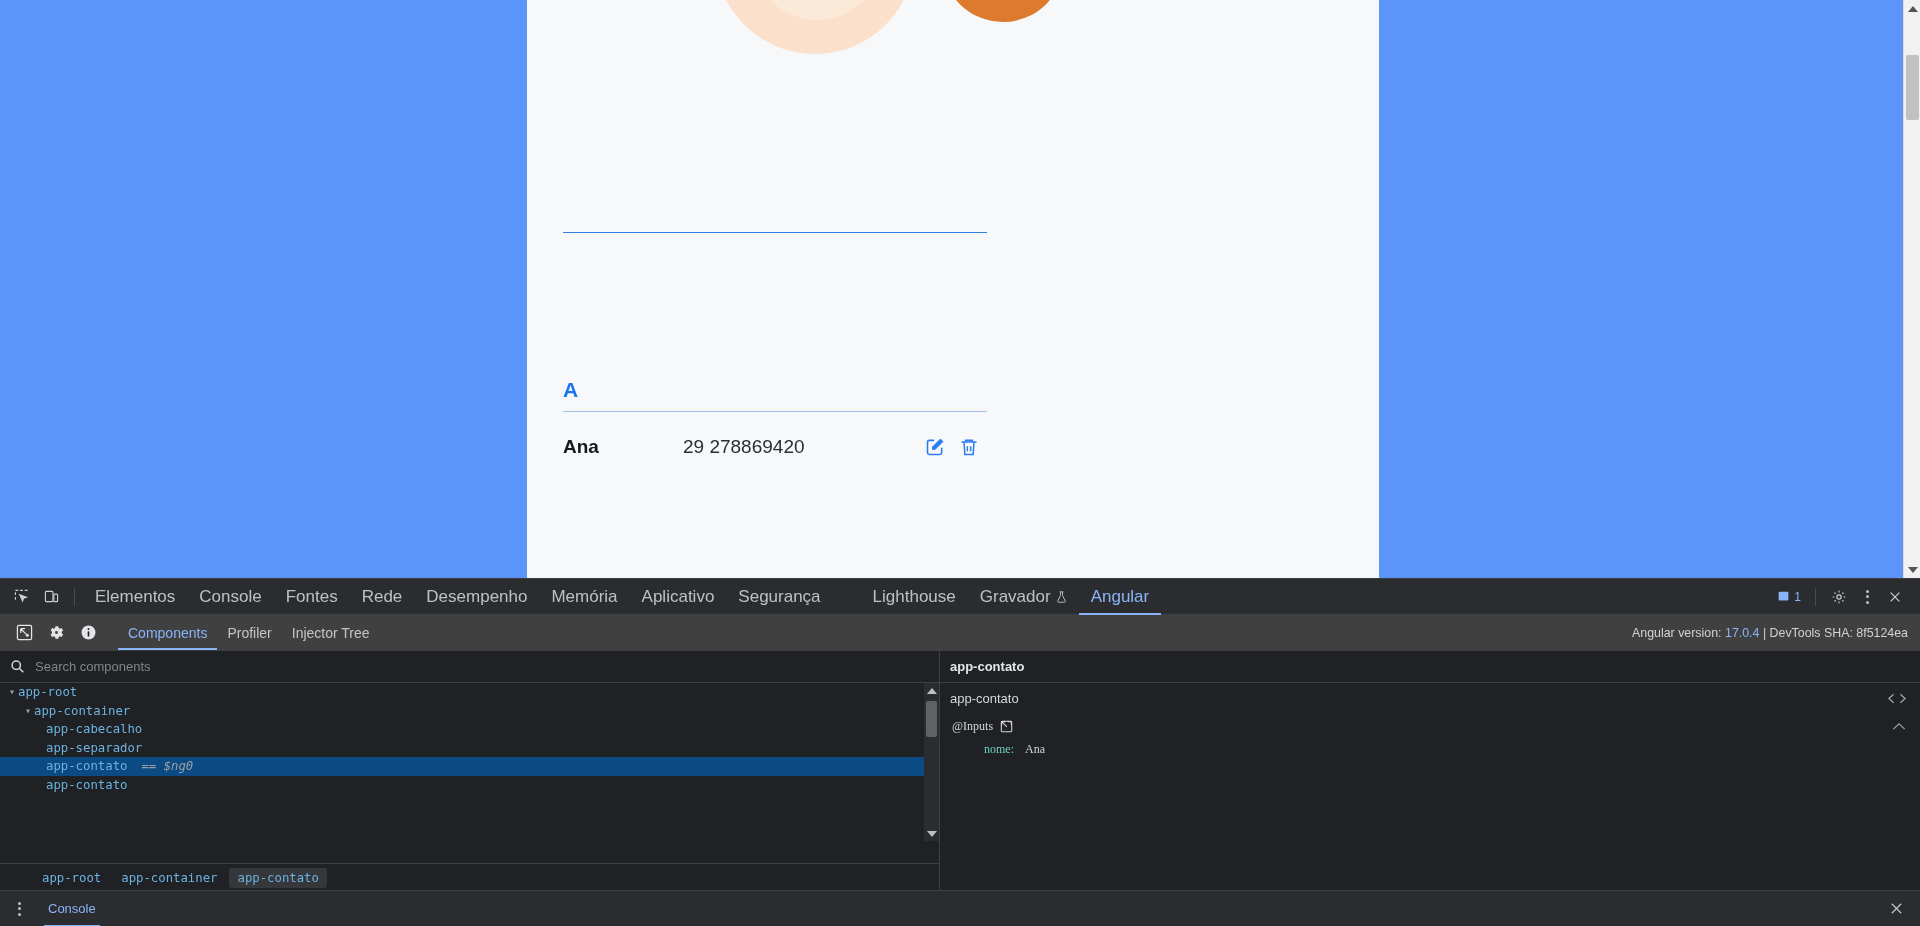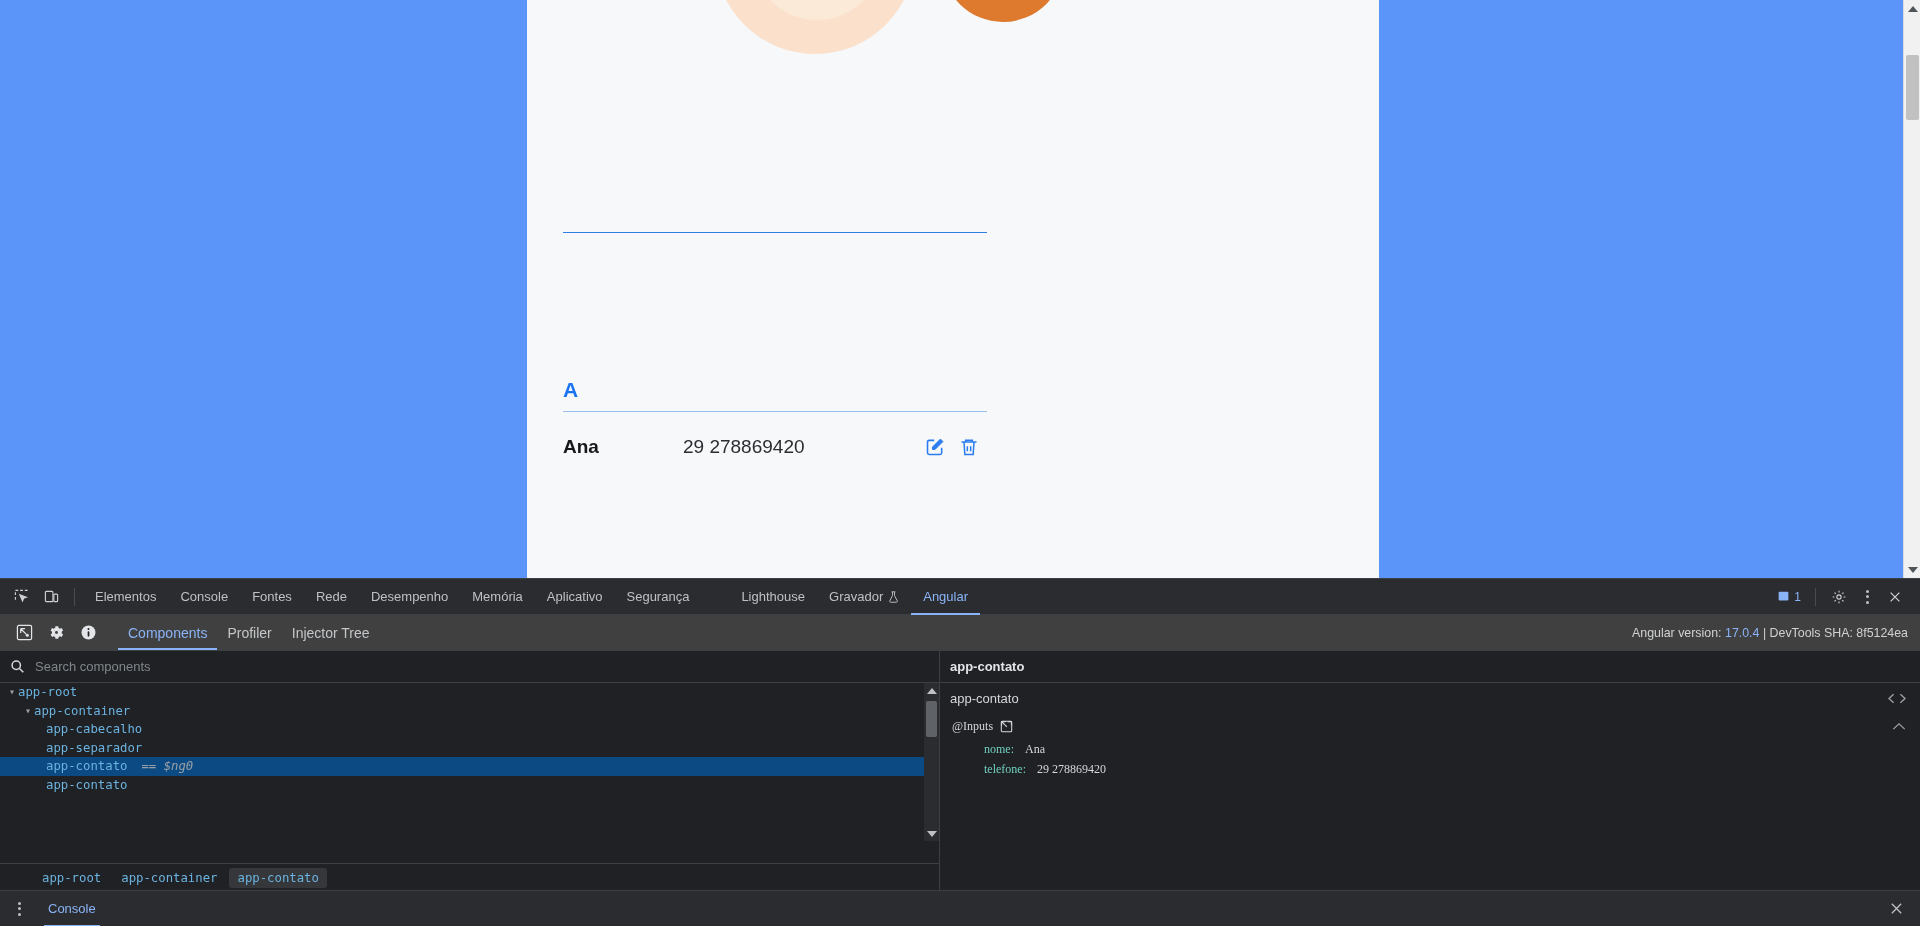--- a/index.html
+++ b/index.html
@@ -123,21 +123,21 @@
   }
   .dt-tabbar {
     height: 36px; display: flex; align-items: center;
     background: #2b2c2f; border-bottom: 1px solid #3c4043;
     padding-left: 6px;
   }
   .dt-tool { width: 30px; height: 28px; display: flex; align-items: center; justify-content: center; cursor: pointer; }
   .dt-sep { width: 1px; height: 18px; background: #4a4d50; margin: 0 8px; }
   .dt-tab {
     padding: 0 12px; height: 36px; line-height: 36px;
-    font-size: 13px; color: #bdc1c6; cursor: pointer; white-space: nowrap;
+    font-size: 17px; color: #bdc1c6; cursor: pointer; white-space: nowrap;
     display: flex; align-items: center; gap: 5px;
   }
   .dt-tab.active { color: #8ab4f8; box-shadow: inset 0 -2px 0 #8ab4f8; }
   .dt-right { margin-left: auto; display: flex; align-items: center; padding-right: 10px; gap: 2px; }
   .badge-wrap { display: flex; align-items: center; gap: 4px; color: #8ab4f8; font-size: 12px; padding: 0 6px; }
   .vsep { width: 1px; height: 18px; background: #4a4d50; margin: 0 6px; }
 
   
   .ng-bar {
     height: 36px; display: flex; align-items: center;
@@ -457,24 +457,20 @@
             <span class="chev">
               <svg width="14" height="9" viewBox="0 0 16 10" fill="none" stroke="#9aa0a6" stroke-width="1.5">
                 <path d="M1.5 8 8 2l6.5 6"></path>
               </svg>
             </span>
           </div>
           <div class="prop-line">
             <span class="pk">nome:</span>
             <span class="pv" style="margin-left:8px">Ana</span>
           </div>
-          <div class="prop-line">
-            <span class="pk">telefone:</span>
-            <span class="pv" style="margin-left:8px">29 278869420</span>
-          </div>
         </div>
       </div>
     </div>
 
     <div class="drawer">
       <div class="kebab">
           <i></i>
           <i></i>
           <i></i>
         </div>

